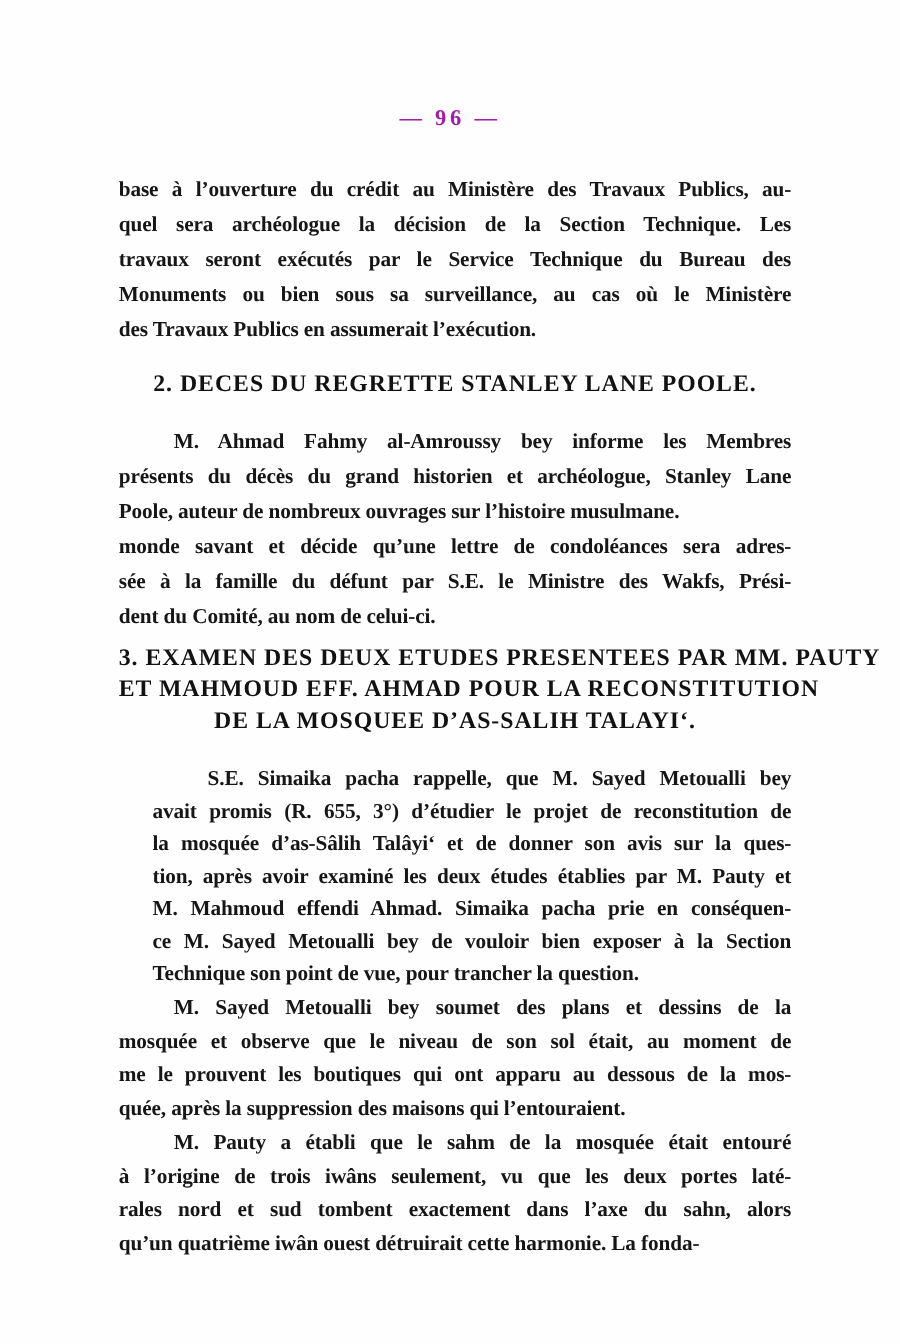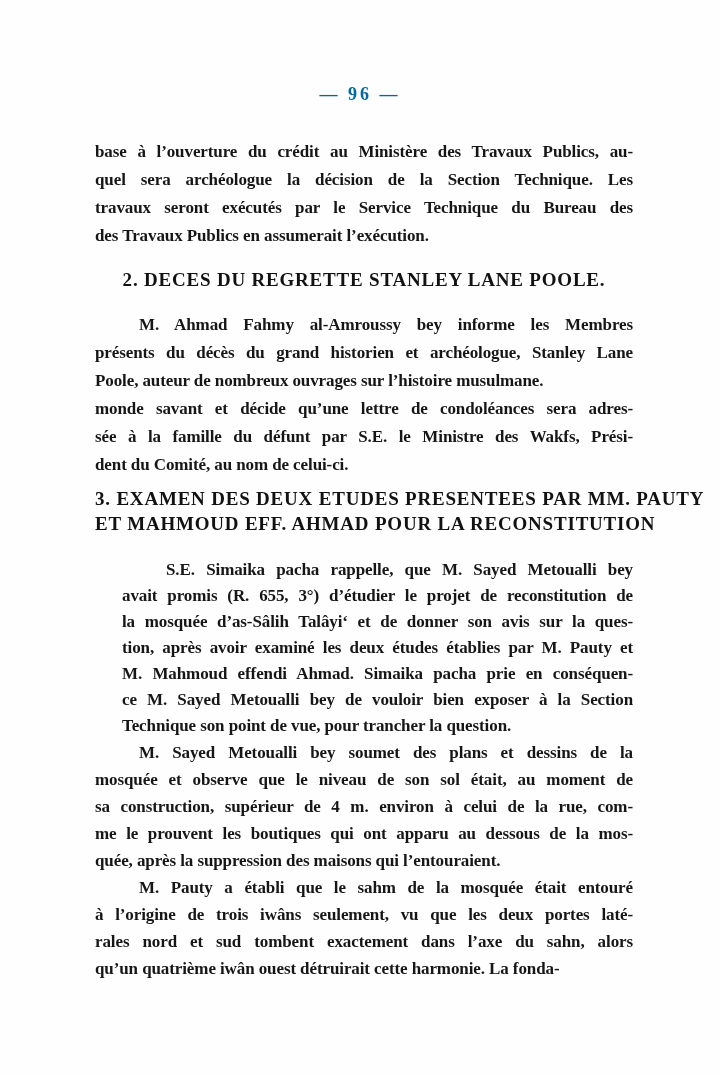--- a/index.html
+++ b/index.html
@@ -15,21 +15,21 @@
     overflow: hidden;
     font-family: "Liberation Serif", "DejaVu Serif", serif;
     font-weight: bold;
     color: #161616;
   }
   .pageno {
     padding-top: 84px;
     text-align: center;
     font-size: 18px;
     letter-spacing: 3px;
-    color: #0369a1;
+    color: #a21caf;
   }
   .content {
     width: 538px;
     margin-left: 95px;
     margin-top: 19px;
   }
   .block.paragraph {
     font-size: 17px;
     line-height: 28px;
     letter-spacing: -0.1px;
@@ -69,52 +69,53 @@
 </head>
 <body>
 
 <div class="page">
   <div class="pageno">— 96 —</div>
   <div class="content">
       <div class="block paragraph mt-p1">
         <div class="line">base à l’ouverture du crédit au Ministère des Travaux Publics, au-</div>
         <div class="line">quel sera archéologue la décision de la Section Technique. Les</div>
         <div class="line">travaux seront exécutés par le Service Technique du Bureau des</div>
+        <div class="line">Monuments ou bien sous sa surveillance, au cas où le Ministère</div>
         <div class="line last">des Travaux Publics en assumerait l’exécution.</div>
       </div>
       <div class="block heading mt-h2">
         <div class="line last">2.  DECES DU REGRETTE STANLEY LANE POOLE.</div>
       </div>
       <div class="block paragraph">
         <div class="line indent">M. Ahmad Fahmy al-Amroussy bey informe les Membres</div>
         <div class="line">présents du décès du grand historien et archéologue, Stanley Lane</div>
         <div class="line last">Poole, auteur de nombreux ouvrages sur l’histoire musulmane.</div>
       </div>
       <div class="block paragraph mt-p3">
         <div class="line">monde savant et décide qu’une lettre de condoléances sera adres-</div>
         <div class="line">sée à la famille du défunt par S.E. le Ministre des Wakfs, Prési-</div>
         <div class="line last">dent du Comité, au nom de celui-ci.</div>
       </div>
       <div class="block heading mt-h3">
         <div class="line">3.  EXAMEN DES DEUX ETUDES PRESENTEES PAR MM. PAUTY</div>
         <div class="line">ET MAHMOUD EFF. AHMAD POUR LA RECONSTITUTION</div>
+        <div class="line last">DE LA MOSQUEE D’AS-SALIH TALAYI‘.</div>
       </div>
       <div class="block paragraph mt-p4 tight">
         <div class="line indent">S.E. Simaika pacha rappelle, que M. Sayed Metoualli bey</div>
         <div class="line">avait promis (R. 655, 3°) d’étudier le projet de reconstitution de</div>
         <div class="line">la mosquée d’as-Sâlih Talâyi‘ et de donner son avis sur la ques-</div>
         <div class="line">tion, après avoir examiné les deux études établies par M. Pauty et</div>
         <div class="line">M. Mahmoud effendi Ahmad. Simaika pacha prie en conséquen-</div>
         <div class="line">ce M. Sayed Metoualli bey de vouloir bien exposer à la Section</div>
         <div class="line last">Technique son point de vue, pour trancher la question.</div>
       </div>
       <div class="block paragraph tight2">
         <div class="line indent">M. Sayed Metoualli bey soumet des plans et dessins de la</div>
         <div class="line">mosquée et observe que le niveau de son sol était, au moment de</div>
-        <div class="line">sa construction, supérieur de 4 m. environ à celui de la rue, com-</div>
         <div class="line">me le prouvent les boutiques qui ont apparu au dessous de la mos-</div>
         <div class="line last">quée, après la suppression des maisons qui l’entouraient.</div>
       </div>
       <div class="block paragraph tight2">
         <div class="line indent">M. Pauty a établi que le sahm de la mosquée était entouré</div>
         <div class="line">à l’origine de trois iwâns seulement, vu que les deux portes laté-</div>
         <div class="line">rales nord et sud tombent exactement dans l’axe du sahn, alors</div>
         <div class="line last">qu’un quatrième iwân ouest détruirait cette harmonie. La fonda-</div>
       </div>
     </div>

